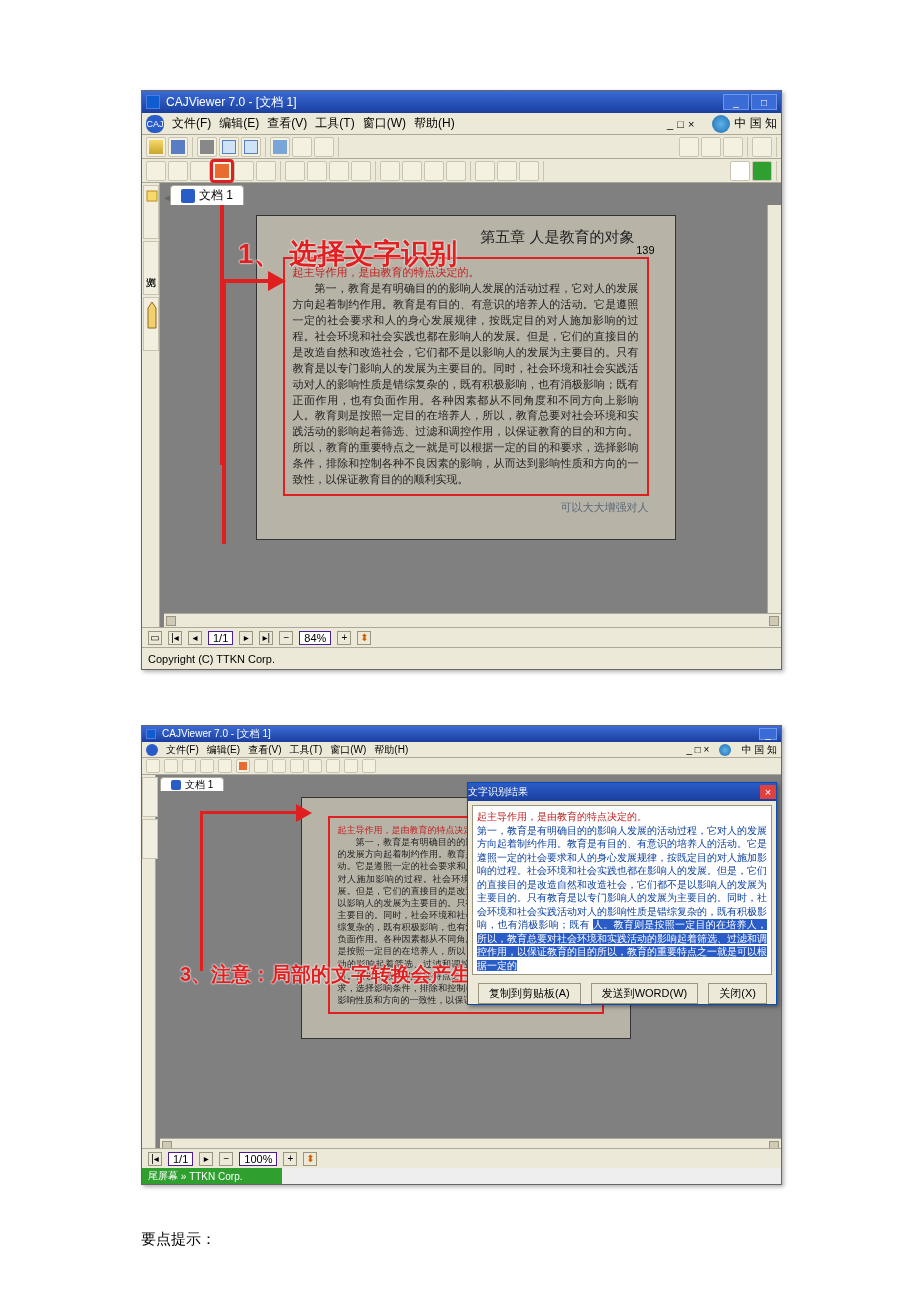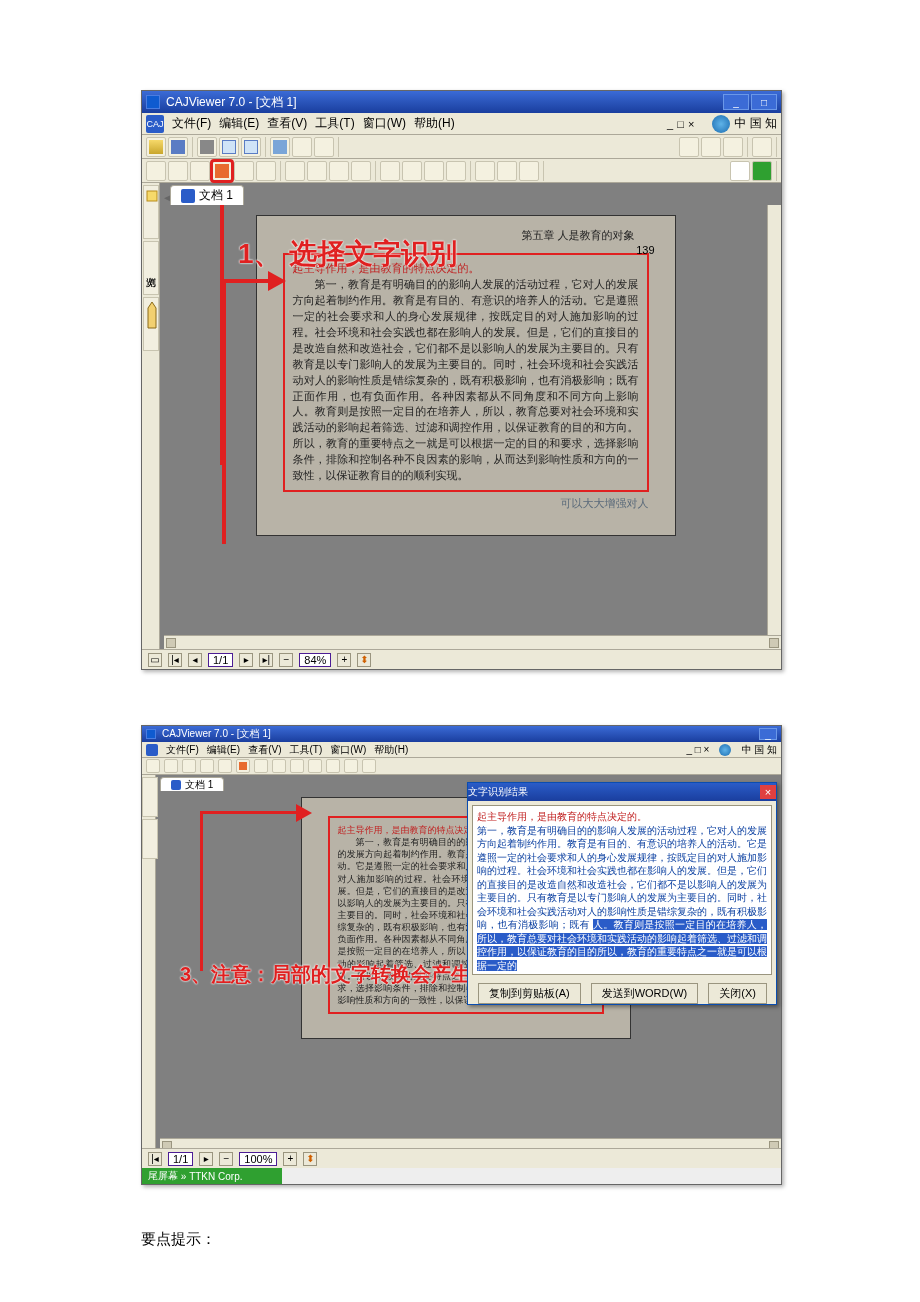--- a/index.html
+++ b/index.html
@@ -9,21 +9,21 @@
   .figure2 { margin-top:55px; height:460px; position:relative; }
   .tip { margin:45px 0 0 141px; font-size:15px; }
 
   
   .fig1 { height:580px; display:flex; flex-direction:column; }
   .titlebar { height:22px; background:linear-gradient(#3b6bd6,#1a3e9e); color:#fff; font-size:12px; display:flex; align-items:center; padding:0 4px; }
   .titlebar .logo { width:14px; height:14px; background:#0f5bd0; border:1px solid #4a7de0; margin-right:6px; }
   .titlebar .spacer { flex:1; }
   .winbtn { width:26px; height:16px; background:#3b6bd6; border:1px solid #6b98e8; margin-left:2px; display:flex; align-items:center; justify-content:center; font-size:10px; color:#fff; }
   .menubar { height:22px; background:#ece9d8; border-bottom:1px solid #aca899; display:flex; align-items:center; gap:8px; padding:0 4px; font-size:12px; }
-  .menubar .icon { width:18px; height:18px; background:#2a5cc8; border-radius:2px; display:flex; align-items:center; justify-content:center; color:#fff; font-size:9px; }
+  .menubar .icon { width:18px; height:18px; background:#2a5cc8; border-radius:8px; display:flex; align-items:center; justify-content:center; color:#fff; font-size:9px; }
   .menubar .mspacer { flex:1; }
   .menubar .winctrl { display:flex; gap:4px; margin-right:10px; }
   .menubar .winctrl span { font-size:11px; }
   .cnki { display:flex; align-items:center; gap:4px; }
   .cnki .globe { width:18px; height:18px; border-radius:50%; background:radial-gradient(#5fb3e8,#1a6bb0); }
   .toolbar { height:24px; background:#ece9d8; border-bottom:1px solid #aca899; display:flex; align-items:center; gap:4px; padding:2px 4px; }
   .toolbar .grp { display:flex; align-items:center; gap:2px; padding-right:4px; border-right:1px solid #c8c4b0; }
   .tbtn { width:20px; height:20px; background:#f4f1e0; border:1px solid #c8c4b0; border-radius:2px; position:relative; }
   .tbtn.sel { outline:3px solid #e02020; outline-offset:-1px; }
   .tbtn .ico { position:absolute; inset:2px; }
@@ -36,21 +36,21 @@
   
   .content { flex:1; display:flex; background:#808080; position:relative; }
   .vtabstrip { width:18px; background:#ece9d8; border-right:1px solid #aca899; }
   .vt { width:16px; height:54px; margin:2px auto; background:#f2efe0; border:1px solid #c8c4b0; font-size:10px; writing-mode:vertical-rl; text-align:center; padding-top:2px; }
   .vt svg { display:block; margin:2px auto; }
   .doc-tabs { position:absolute; top:0; left:22px; height:22px; display:flex; align-items:flex-end; }
   .dtab { height:20px; padding:2px 10px; background:#fff; border:1px solid #aca899; border-bottom:none; border-radius:4px 4px 0 0; font-size:12px; display:flex; align-items:center; gap:4px; }
   .dtab .dico { width:14px; height:14px; background:#2a5cc8; border-radius:2px; }
   .canvas { position:absolute; left:22px; right:14px; top:22px; bottom:14px; background:#808080; overflow:hidden; }
   .doc { position:absolute; left:50%; transform:translateX(-50%); top:10px; width:420px; background:#b8b3a7; border:1px solid #333; padding:12px 0 24px 0; }
-  .doc .hdr { font-size:11px; text-align:right; padding:0 40px 4px 0; color:#222; }
+  .doc .hdr { font-size:15px; text-align:right; padding:0 40px 4px 0; color:#222; }
   .doc .pg  { font-size:11px; position:absolute; right:20px; top:28px; }
   .doc .sel { margin:6px 26px 0 26px; border:2px solid #e02020; padding:6px 8px; font-size:11px; line-height:1.45; text-align:justify; color:#222; background:#b8b3a7; }
   .doc .sel p:first-child { color:#c02020; }
   .doc .after { margin:4px 26px 0 26px; font-size:11px; color:#444; }
   .annot { position:absolute; font-weight:bold; pointer-events:none; }
   .annot1 { color:#e02020; font-size:28px; text-shadow:0 0 2px #fff,0 0 2px #fff; }
   
   .arrow { position:absolute; }
   .arrow .shaft { position:absolute; background:#e02020; }
   .arrow .head  { position:absolute; width:0; height:0; }
@@ -254,20 +254,23 @@
         </div>
       <div class="sbtn">▸</div>
       <div class="sbtn">▸|</div>
       <div class="sbtn">−</div>
       <div class="sbox">
           <span>84%</span>
         </div>
       <div class="sbtn">+</div>
       <div class="sbtn" style="color:#d06000">⬍</div>
     </div>
+    <div class="copyright">
+        <span>Copyright (C) TTKN Corp.</span>
+      </div>
   </div>
 
   <div class="figure figure2 fig2">
     <div class="fig2inner">
 
       <div class="titlebar" style="height:16px;">
         <div class="logo" style="width:10px;height:10px"></div>
         <span style="font-size:10px">CAJViewer 7.0 - [文档 1]</span>
         <div class="spacer"></div>
         <div class="winbtn" style="width:18px;height:12px">_</div>

